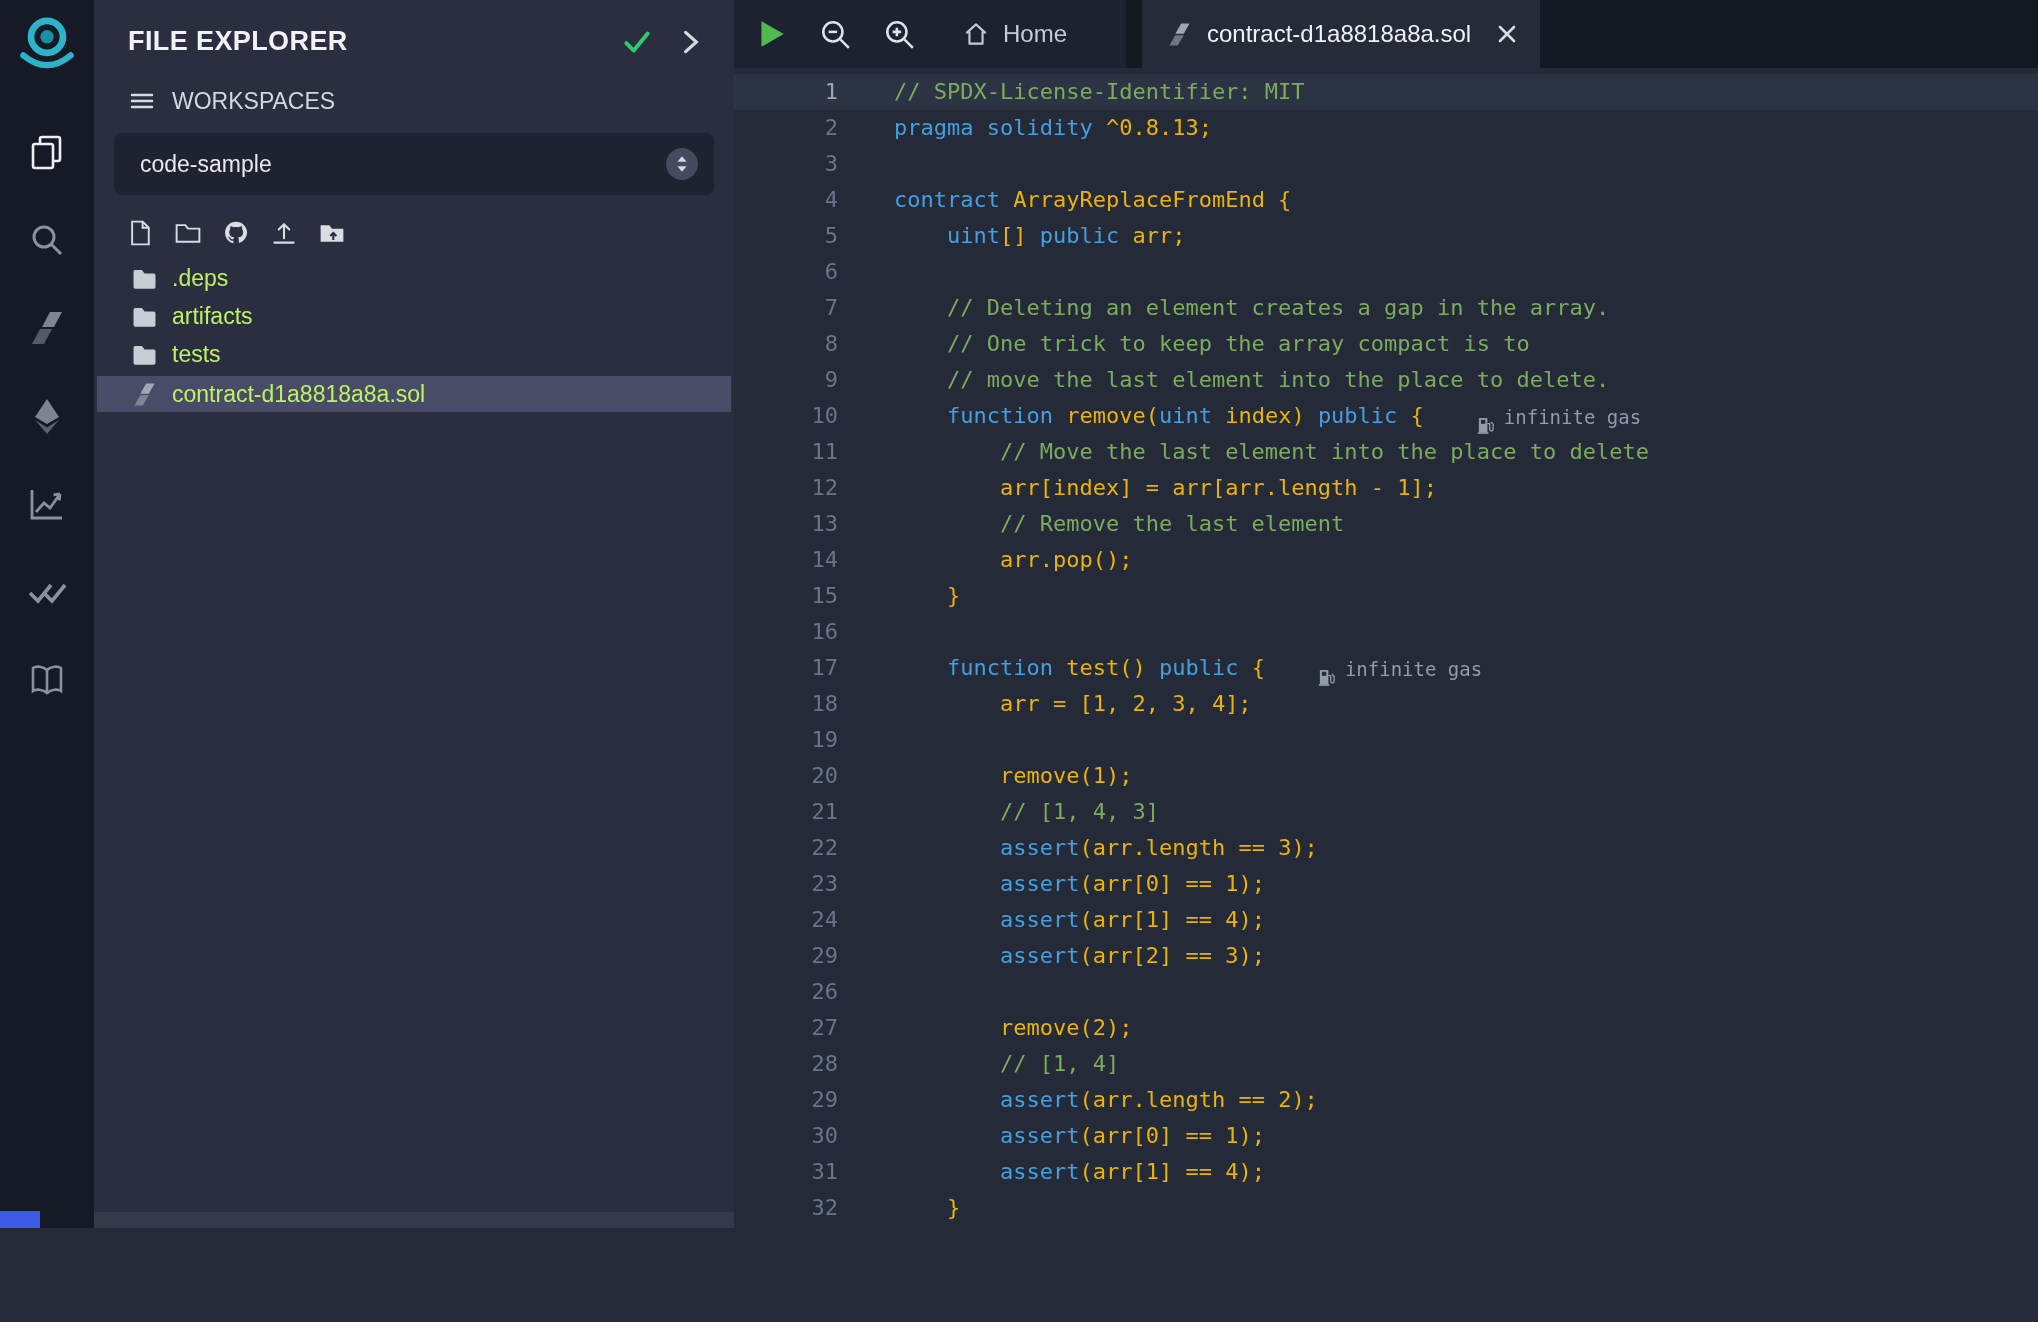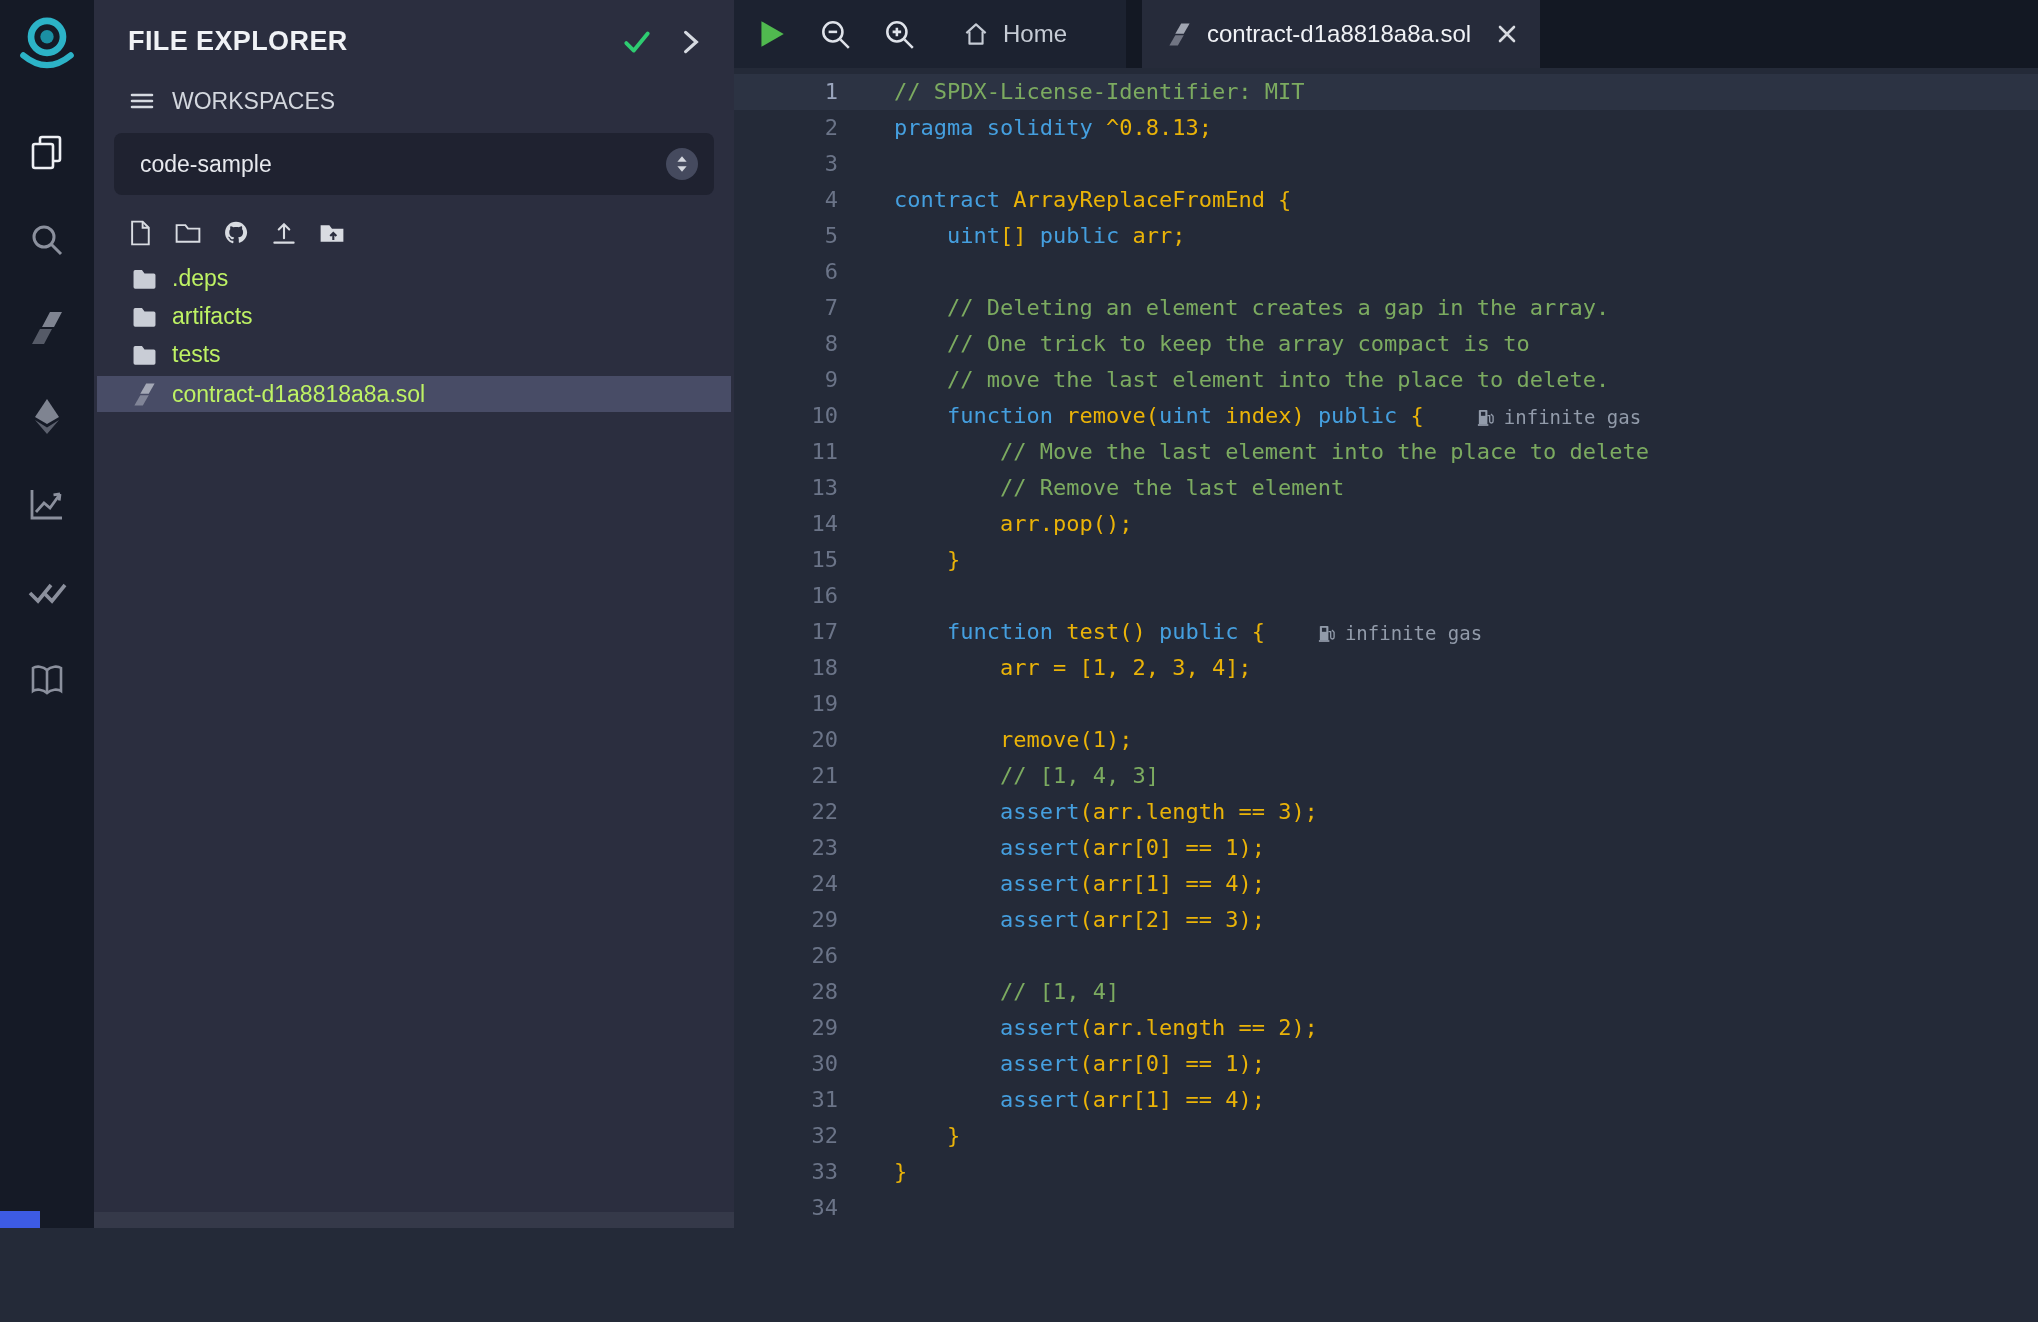--- a/index.html
+++ b/index.html
@@ -67,21 +67,21 @@
           font-family: "DejaVu Sans Mono", monospace; }
   .cl { display: flex; height: 36px; line-height: 36px; font-size: 22px; }
   .cl.current { background: #2c3343; }
   .ln { width: 104px; flex: none; text-align: right; color: #6b7488; }
   .cl.current .ln { color: #9aa5bd; }
   .lt { padding-left: 56px; white-space: pre; color: #e7e9ee; }
   .tok-p { color: #eab308; }
   .tok-k { color: #459fdf; }
   .tok-c { color: #7cab60; }
   .gas { color: #929baa; font-size: 19px; margin-left: 52px;
-         display: inline-flex; align-items: center; gap: 9px; vertical-align: middle; }
+         display: inline-flex; align-items: flex-end; gap: 9px; vertical-align: middle; }
   .gas svg { width: 19px; height: 19px; }
 </style>
 </head>
 <body>
 
 <div class="app">
 
   <aside class="rail">
     <div class="logo">
       <svg viewBox="0 0 64 64">
@@ -341,20 +341,24 @@
     <path d="M12 8 h2.4 v6 a1.8 1.8 0 0 0 3.6 0 V8.6 l-2.2 -2.2" fill="none" stroke="currentColor" stroke-width="1.4"></path>
     <rect x="2" y="17" width="11" height="1.8" fill="currentColor"></rect>
   </svg>
 <span>infinite gas</span></span></span>
           </div>
           <div class="cl">
             <span class="ln">11</span>
             <span class="lt"><span class="tok-c">        // Move the last element into the place to delete</span></span>
           </div>
           <div class="cl">
+            <span class="ln">12</span>
+            <span class="lt"><span class="tok-p">        arr[index] = arr[arr.length - 1];</span></span>
+          </div>
+          <div class="cl">
             <span class="ln">13</span>
             <span class="lt"><span class="tok-c">        // Remove the last element</span></span>
           </div>
           <div class="cl">
             <span class="ln">14</span>
             <span class="lt"><span class="tok-p">        arr.pop();</span></span>
           </div>
           <div class="cl">
             <span class="ln">15</span>
             <span class="lt"><span class="tok-p">    }</span></span>
@@ -404,20 +408,24 @@
           </div>
           <div class="cl">
             <span class="ln">29</span>
             <span class="lt"><span class="tok-p">        </span><span class="tok-k">assert</span><span class="tok-p">(arr[2] == 3);</span></span>
           </div>
           <div class="cl">
             <span class="ln">26</span>
             <span class="lt"></span>
           </div>
           <div class="cl">
+            <span class="ln">27</span>
+            <span class="lt"><span class="tok-p">        remove(2);</span></span>
+          </div>
+          <div class="cl">
             <span class="ln">28</span>
             <span class="lt"><span class="tok-c">        // [1, 4]</span></span>
           </div>
           <div class="cl">
             <span class="ln">29</span>
             <span class="lt"><span class="tok-p">        </span><span class="tok-k">assert</span><span class="tok-p">(arr.length == 2);</span></span>
           </div>
           <div class="cl">
             <span class="ln">30</span>
             <span class="lt"><span class="tok-p">        </span><span class="tok-k">assert</span><span class="tok-p">(arr[0] == 1);</span></span>

